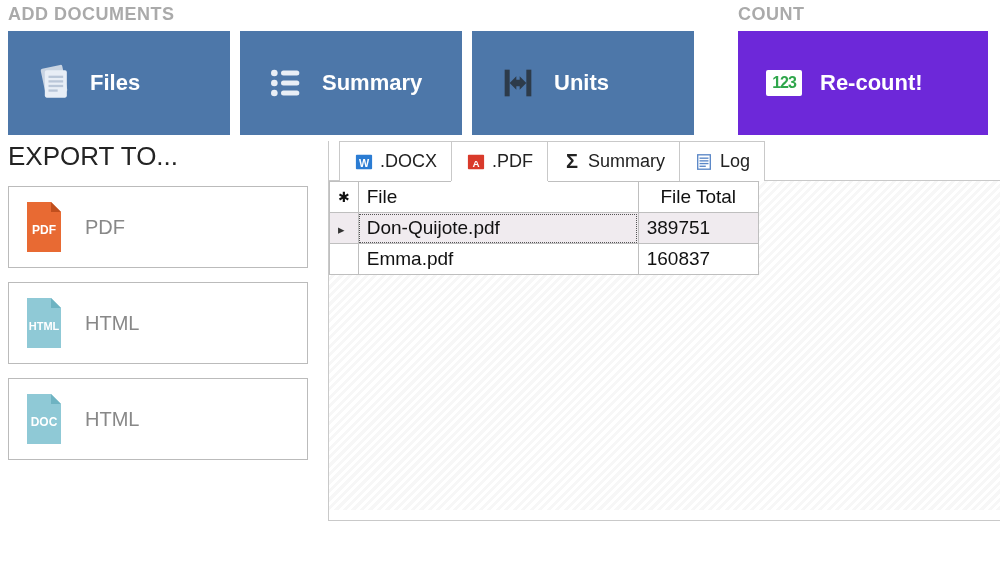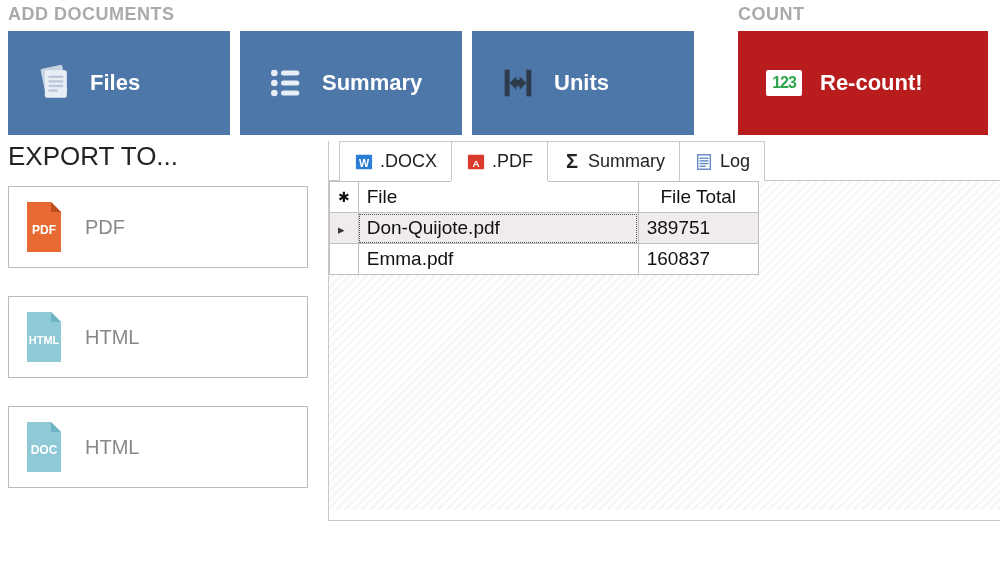--- a/index.html
+++ b/index.html
@@ -40,21 +40,21 @@
     background: #4d77a9;
     color: #fff;
     font-weight: 700;
     font-size: 22px;
     padding: 20px 24px;
     cursor: pointer;
     min-width: 222px;
     height: 104px;
     user-select: none;
   }
-  .ribbon-btn.red { background: #b91c1c; }
+  .ribbon-btn.red { background: #6d28d9; }
   .ribbon-icon { width: 44px; height: 44px; display: flex; align-items: center; justify-content: center; }
 
   
   .main-area {
     display: flex;
     padding: 6px 0 0 8px;
     gap: 20px;
     border-radius: 6px;
   }
   .sidebar { width: 300px; }
@@ -63,21 +63,21 @@
     font-weight: 300;
     color: #232323;
     margin-bottom: 14px;
   }
   .export-btn {
     display: flex;
     align-items: center;
     gap: 20px;
     border: 1px solid #bbb;
     padding: 14px 14px;
-    margin-bottom: 28px;
+    margin-bottom: 14px;
     cursor: pointer;
     height: 82px;
   }
   .export-btn .label {
     font-size: 20px;
     color: #888;
   }
   .export-icon { width: 42px; height: 54px; }
 
   

